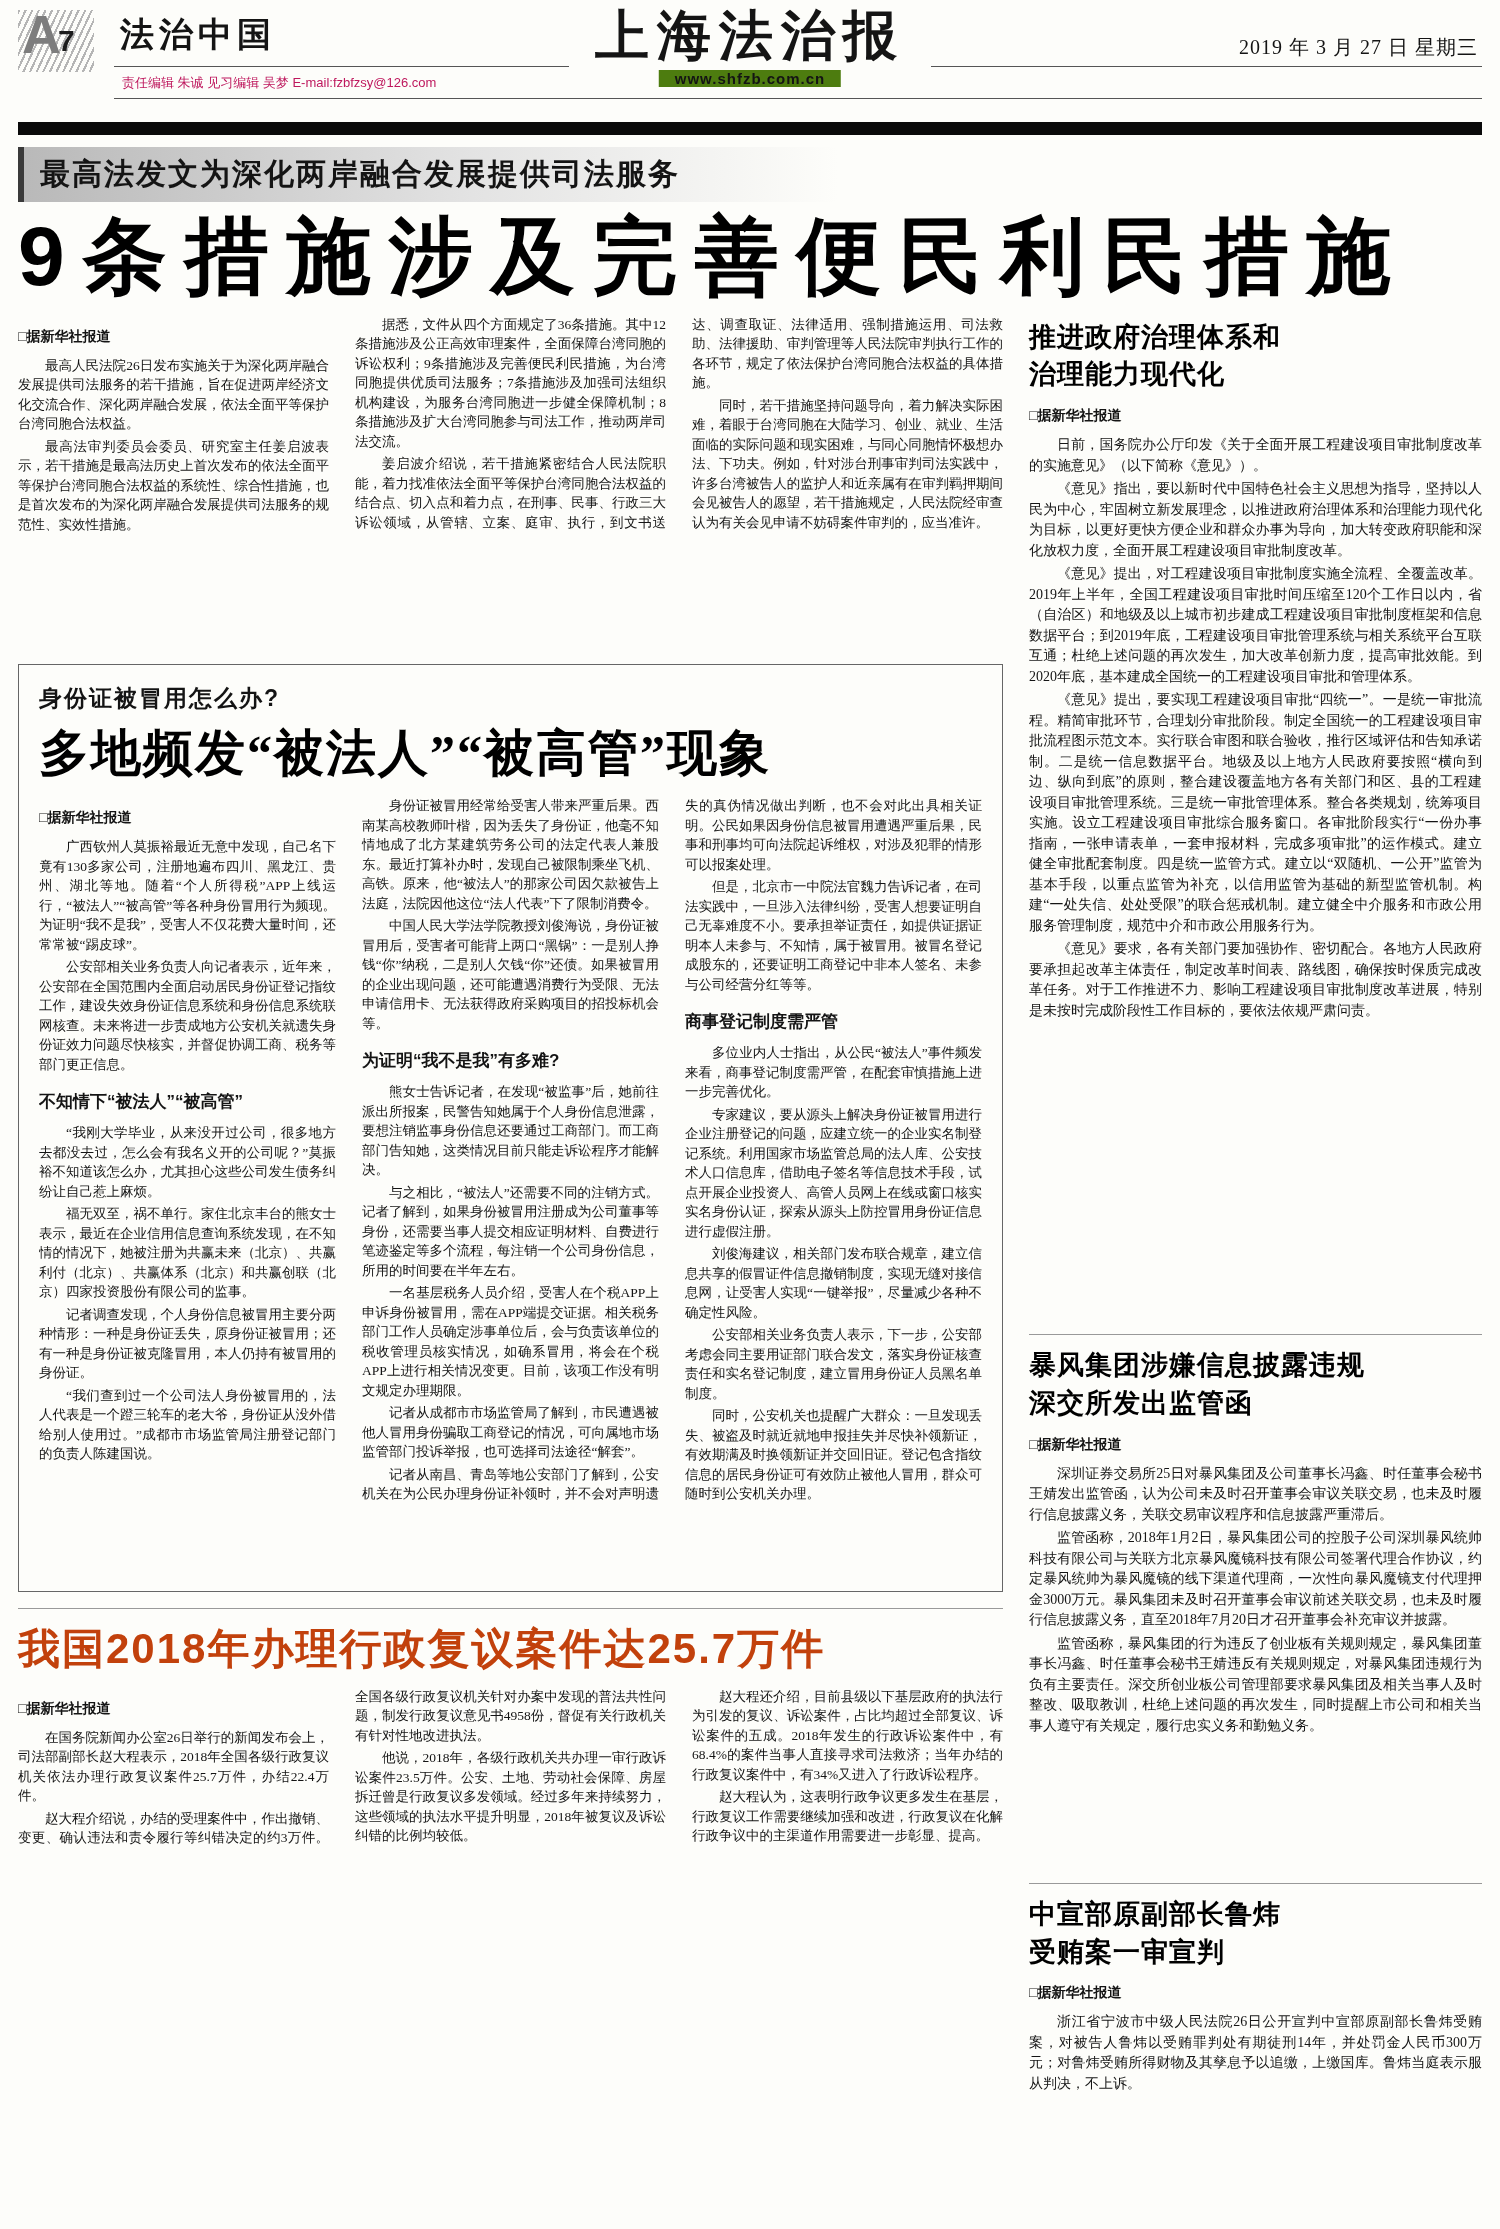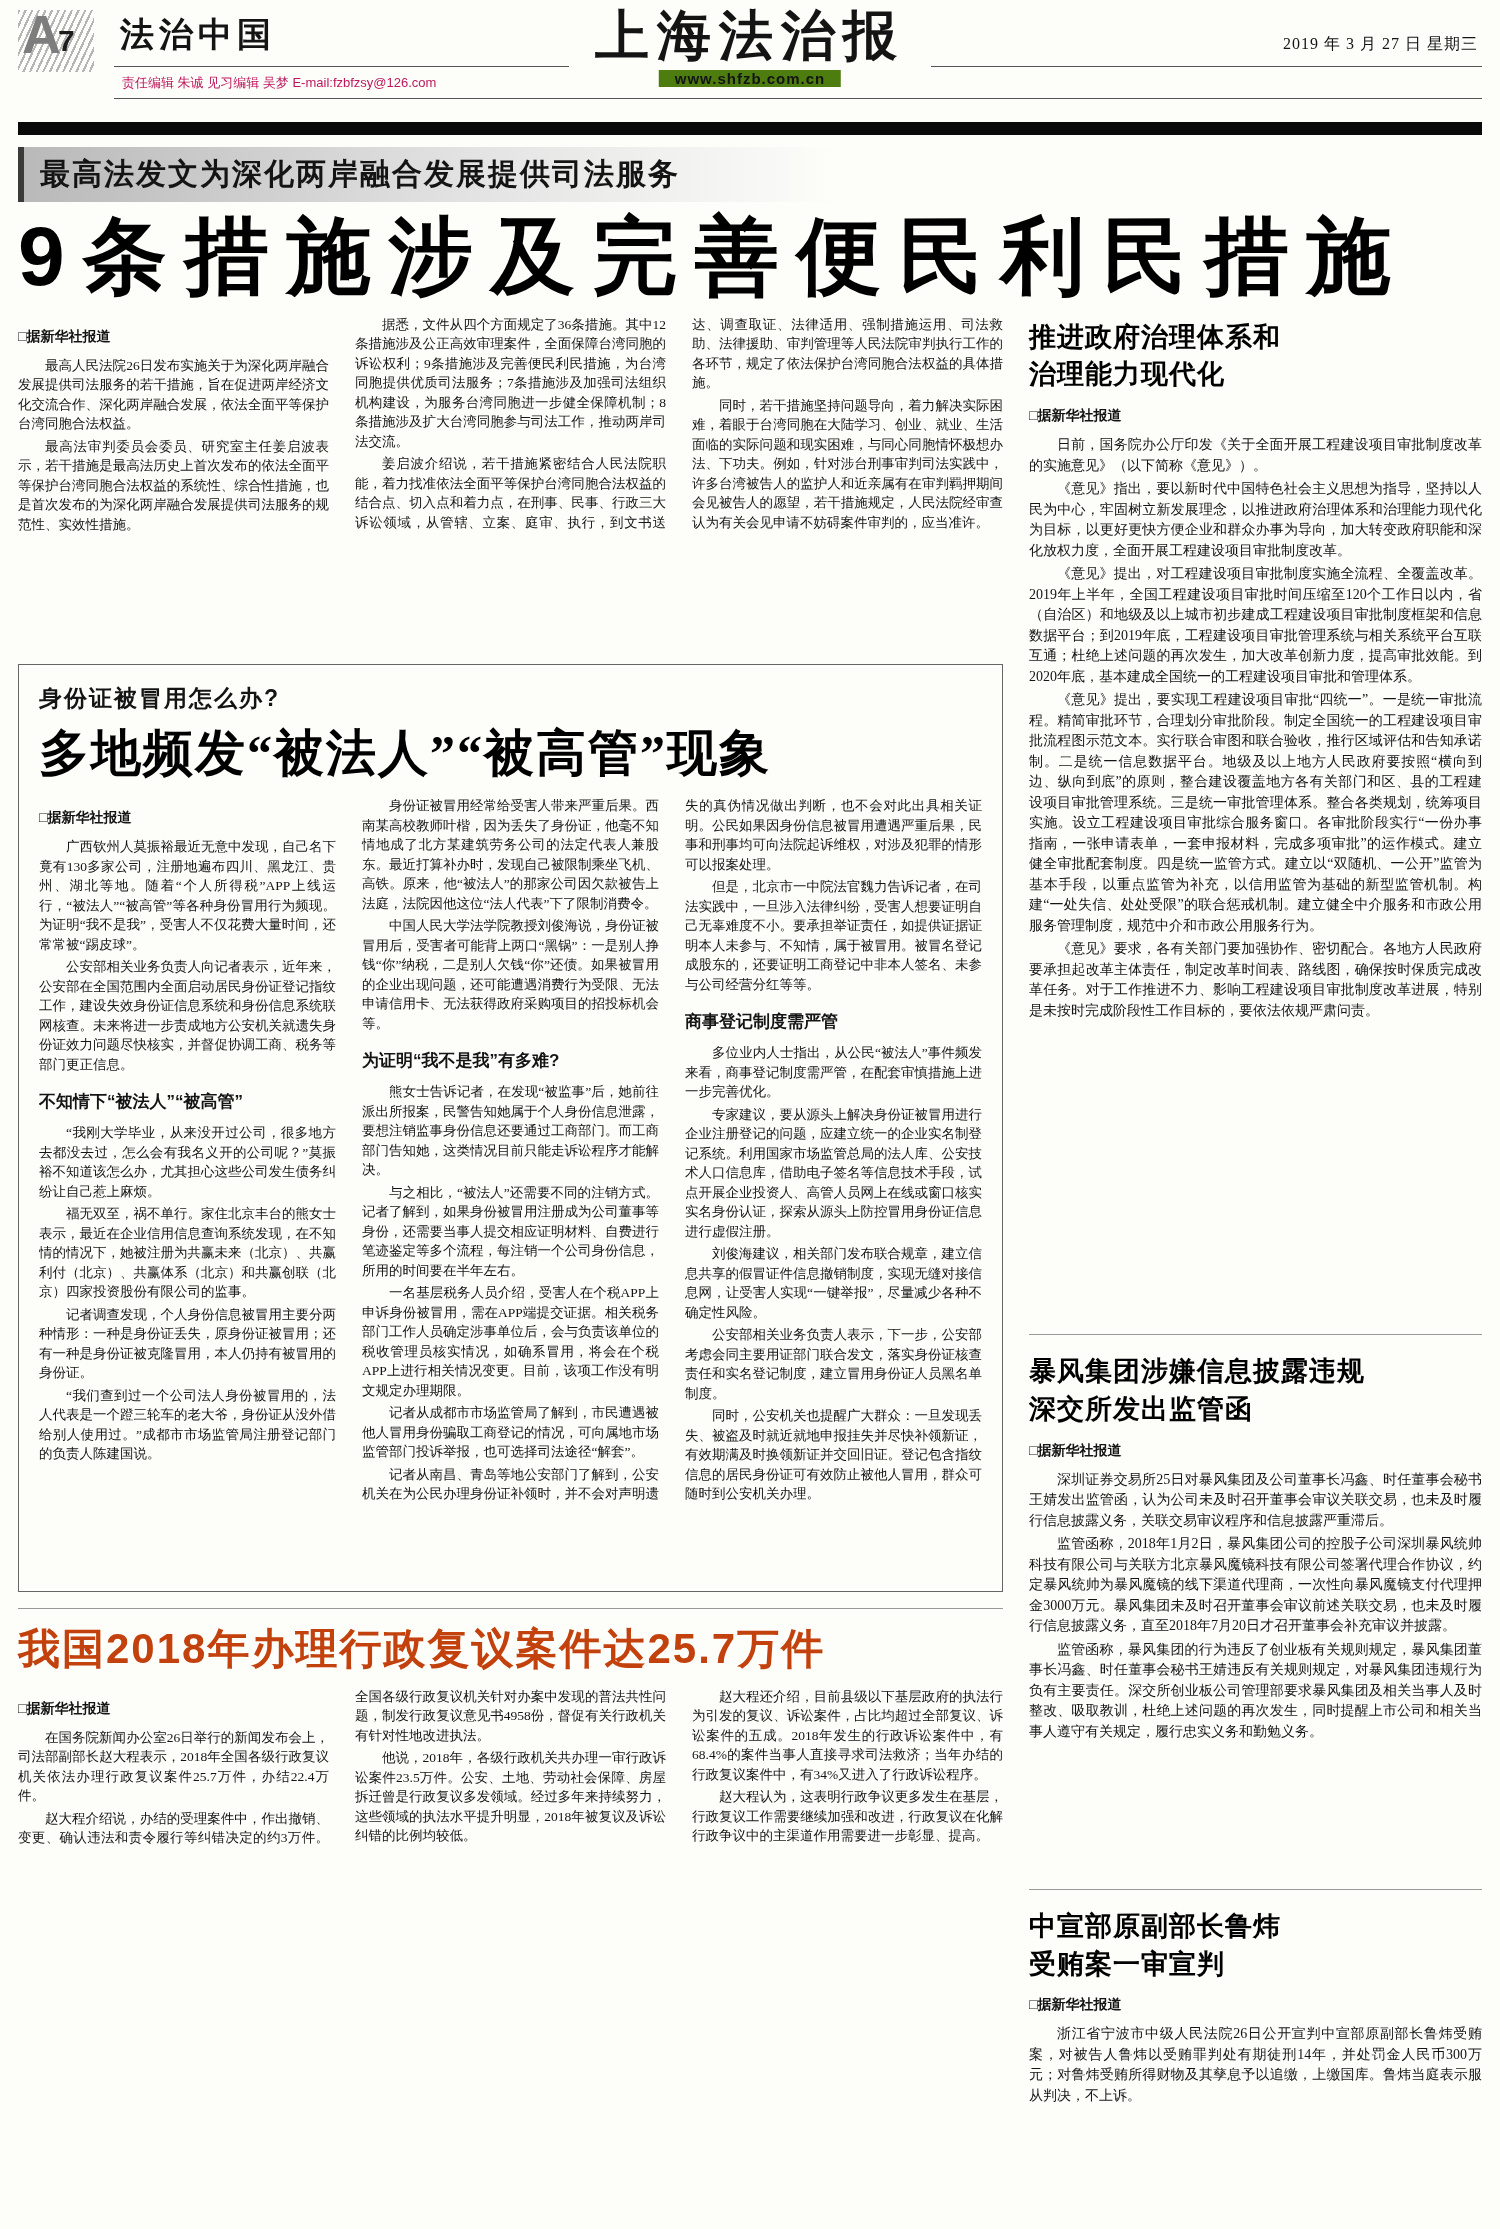--- a/index.html
+++ b/index.html
@@ -14,21 +14,21 @@
          background:repeating-linear-gradient(115deg,#b5b5b5 0 2px,transparent 2px 6px)}
   .badge-a{position:absolute;left:4px;top:-8px;font:900 54px/1.2 "Liberation Sans","DejaVu Sans",sans-serif;color:#7d7d7d}
   .badge-7{position:absolute;left:40px;top:16px;font:900 30px/1 "Liberation Sans","DejaVu Sans",sans-serif;color:#1c1c1c}
   .section-name{position:absolute;left:102px;top:6px;font-size:34px;font-weight:900;letter-spacing:5px;
                 font-family:"Liberation Sans","DejaVu Sans",sans-serif}
   .masthead{position:absolute;left:50%;top:-6px;transform:translateX(-50%);font-size:54px;font-weight:900;
             letter-spacing:8px;background:#fdfdfa;padding:0 26px;z-index:2;white-space:nowrap}
   .website{position:absolute;left:50%;top:64px;transform:translateX(-50%);font-weight:700;font-size:15px;
            letter-spacing:1px;background:#4d7c0f;padding:0 16px;z-index:2;
            font-family:"Liberation Sans","DejaVu Sans",sans-serif}
-  .date{position:absolute;right:4px;top:28px;font-size:16px;letter-spacing:1px}
+  .date{position:absolute;right:4px;top:28px;font-size:20px;letter-spacing:1px}
   .editors{position:absolute;left:104px;top:68px;font-size:13px;color:#be185d;z-index:2;background:#fdfdfa;
            padding-right:10px;font-family:"Liberation Sans","DejaVu Sans",sans-serif}
   .hline{position:absolute;left:96px;right:0;border-top:1px solid #555}
   .hl1{top:60px}.hl2{top:92px}
   .black-bar{height:13px;background:#0a0a0a;margin:4px 0 12px}
 
   
   .kicker{display:inline-block;width:56%;font-size:30px;font-weight:700;letter-spacing:2px;
           padding:7px 10px 7px 16px;border-left:6px solid #3a3a3a;
           background:linear-gradient(90deg,#b9b9b9,#e3e3e3 55%,#fdfdfa);
@@ -58,21 +58,21 @@
 
   
   .bottom{margin-top:16px;border-top:1px solid #999;padding-top:10px}
   .bottom-headline{font-size:42px;font-weight:900;letter-spacing:2px;margin:2px 0 10px;color:#c2410c;
                    font-family:"Liberation Sans","DejaVu Sans",sans-serif}
   .bottom-body{height:230px;overflow:hidden}
 
   
   .r-headline{font-size:27px;font-weight:900;line-height:1.4;letter-spacing:1px;white-space:pre-line;
               margin:4px 0 8px;color:#000;font-family:"Liberation Sans","DejaVu Sans",sans-serif}
-  .r-art + .r-art{margin-top:22px;border-top:1px solid #999;padding-top:14px}
+  .r-art + .r-art{margin-top:22px;border-top:1px solid #999;padding-top:8px}
   .r-body .para{font-size:14px;line-height:20.5px}
   .col-right .r-art:nth-of-type(1) .r-body{min-height:905px}
   .col-right .r-art:nth-of-type(2) .r-body{min-height:425px}
 </style>
 </head>
 <body>
 
 <div class="page">
 
   <header class="hdr">

